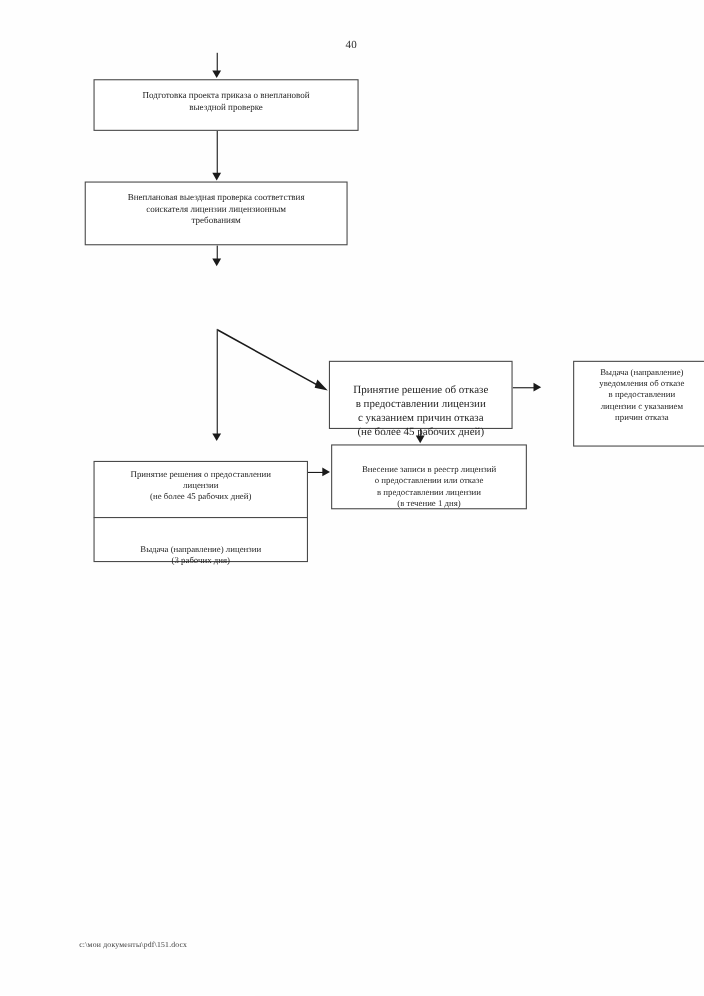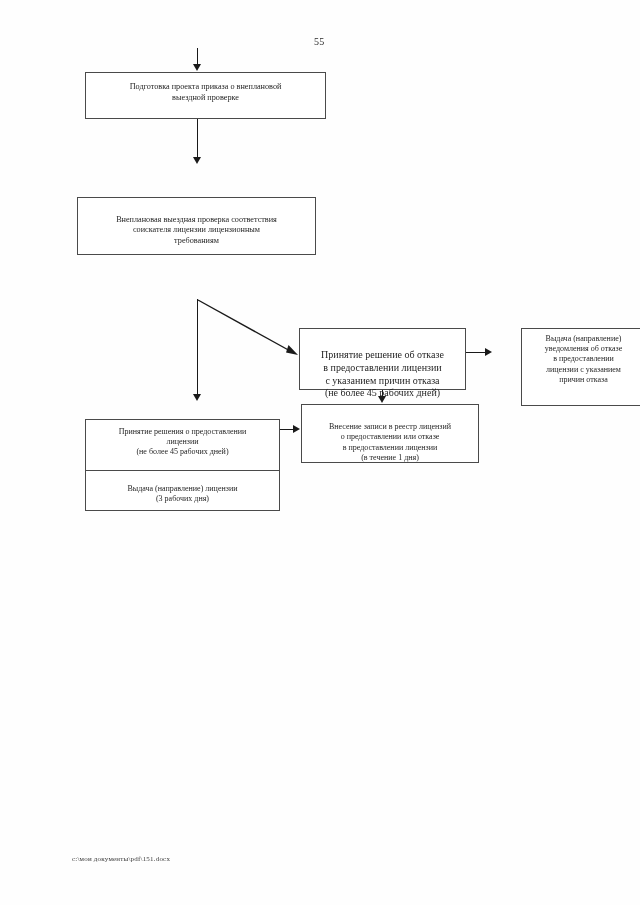--- a/index.html
+++ b/index.html
@@ -42,27 +42,27 @@
     color: #1f1f1f;
     line-height: 1.28;
   }
   .node .txt {
     display: block;
     padding: 0 6px;
     white-space: pre-line;
   }
   
   #n-prep-order        { left: 85px;  top: 72px;  width: 241px; height: 47px; font-size: 8.2px; align-items: flex-start; padding-top: 9px; }
-  #n-inspection        { left: 77px;  top: 165px; width: 239px; height: 58px; font-size: 8.2px; align-items: center; padding-top: 9px; margin-top: 32px; }
+  #n-inspection        { left: 77px;  top: 165px; width: 239px; height: 58px; font-size: 8.2px; align-items: flex-start; padding-top: 9px; }
   #n-prep-decision     { left: 77px;  top: 243px; width: 239px; height: 56px; font-size: 8.2px; align-items: flex-start; padding-top: 9px; }
   #n-refusal           { left: 299px; top: 328px; width: 167px; height: 62px; font-size: 10px;   align-items: flex-start; padding-top: 20px; }
   #n-refusal-notice    { left: 521px; top: 328px; width: 125px; height: 78px; font-size: 8px;   align-items: flex-start; padding-top: 5px; }
   #n-grant-decision    { left: 85px;  top: 403px; width: 195px; height: 52px; font-size: 8px;   align-items: flex-start; padding-top: 7px; margin-top: 16px; }
   #n-registry          { left: 301px; top: 404px; width: 178px; height: 59px; font-size: 8px;   align-items: center; padding-top: 18px; }
-  #n-issue-license     { left: 85px;  top: 470px; width: 195px; height: 41px; font-size: 8px;   align-items: flex-start; padding-top: 13px; }
+  #n-issue-license     { left: 85px;  top: 470px; width: 195px; height: 41px; font-size: 8px;   align-items: flex-start; padding-top: 24px; }
 
   
   .vline {
     position: absolute;
     width: 0;
     border-left: 1.4px solid #1a1a1a;
   }
   .hline {
     position: absolute;
     height: 0;
@@ -96,21 +96,21 @@
     font-size: 7px;
     color: #3a3a3a;
     letter-spacing: 0.2px;
   }
 </style>
 </head>
 <body>
 
 <div id="page">
 
-  <div class="page-number">55</div>
+  <div class="page-number">40</div>
 
   <div class="vline" style="left:197px; top:48px; height:17px;"></div>
   <div class="arrow-down" style="left:193px; top:64px;"></div>
 
   <div class="vline" style="left:197px; top:119px; height:39px;"></div>
   <div class="arrow-down" style="left:193px; top:157px;"></div>
 
   <div class="vline" style="left:197px; top:223px; height:13px;"></div>
   <div class="arrow-down" style="left:193px; top:235px;"></div>
 

